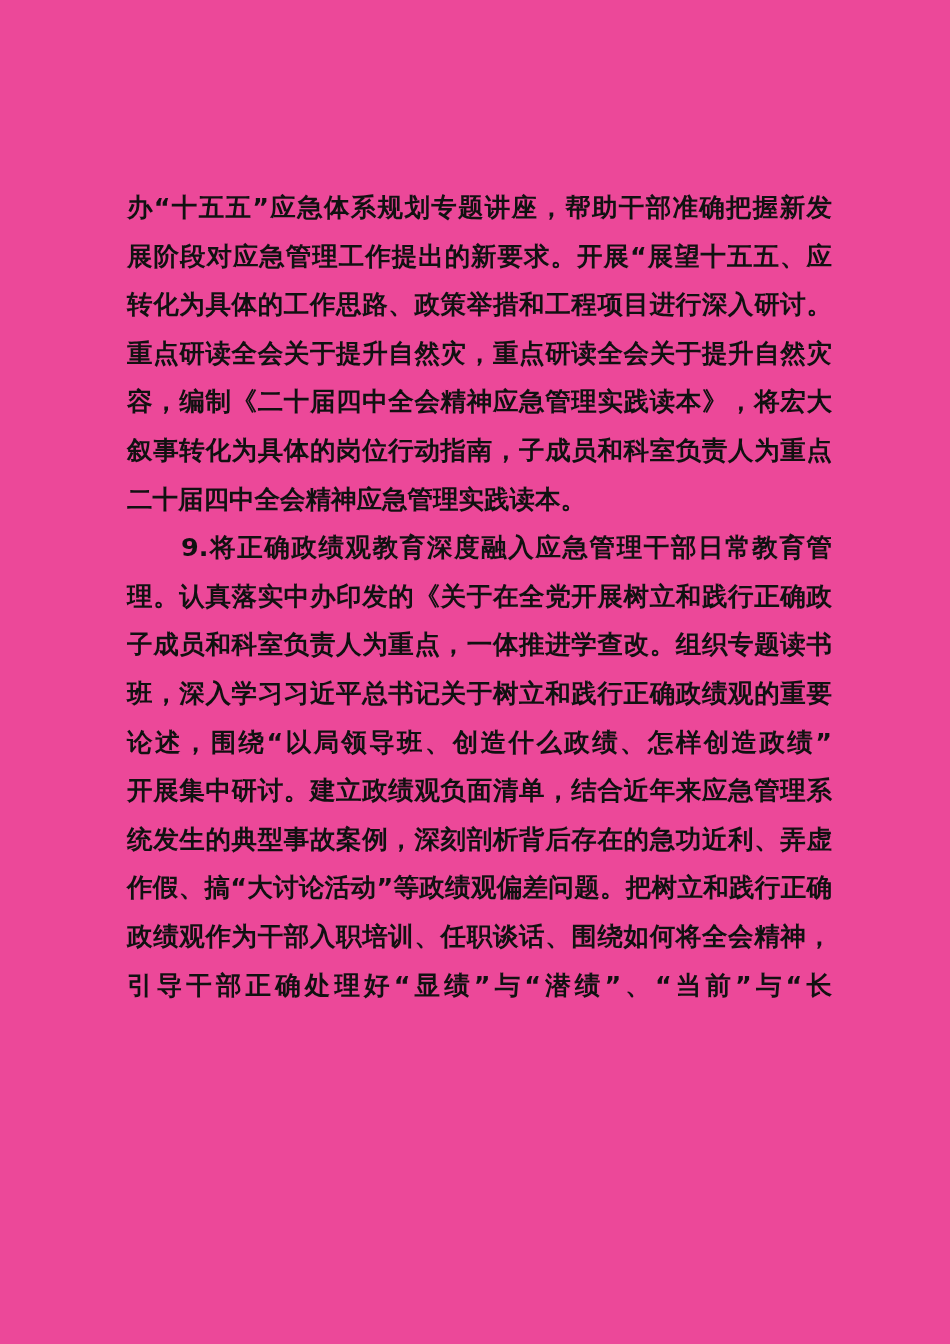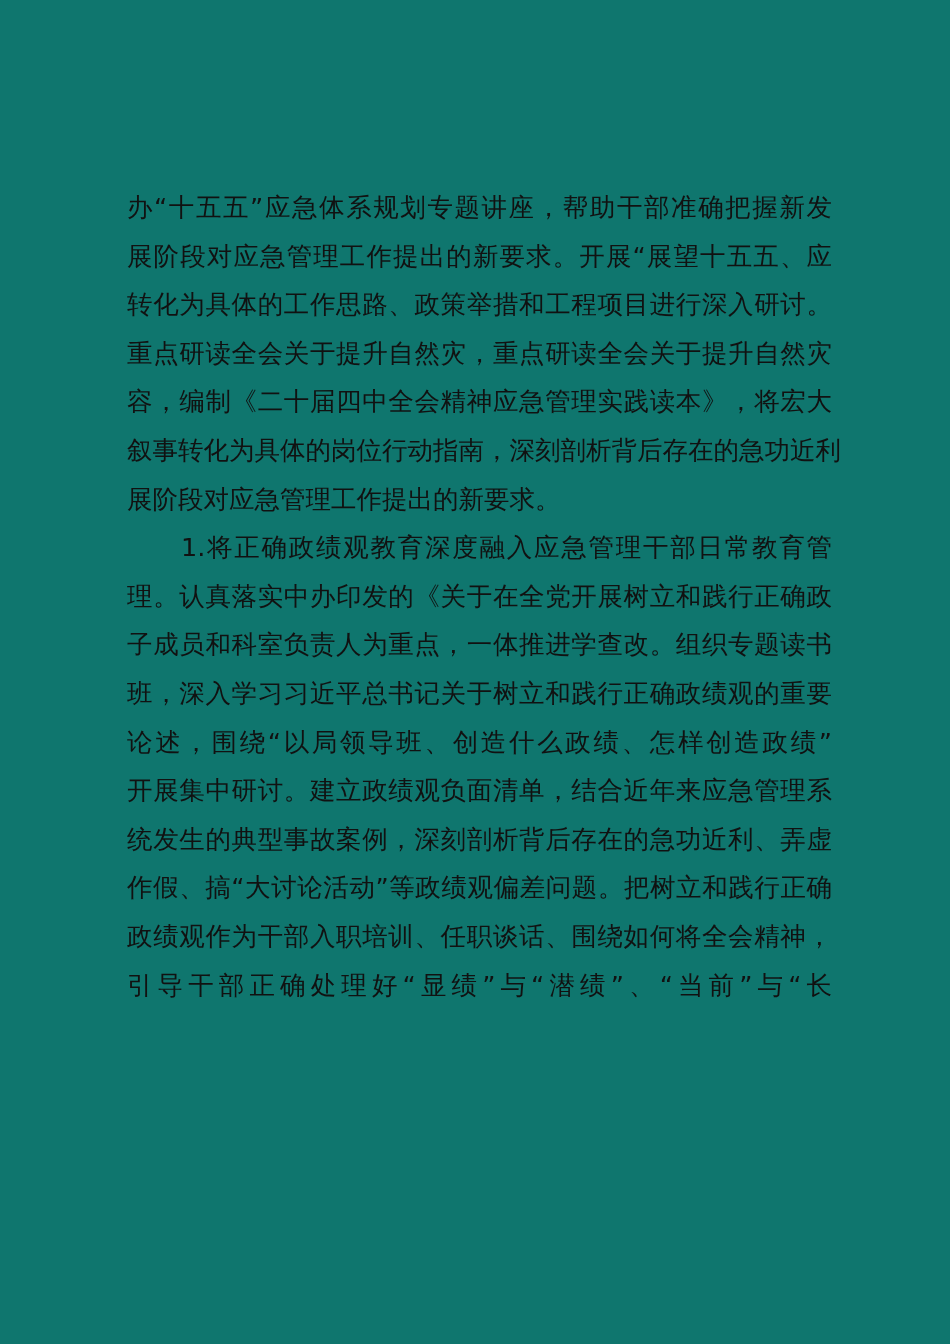--- a/index.html
+++ b/index.html
@@ -12,21 +12,22 @@
       height: 1344px;
       overflow: hidden;
       position: relative;
     }
     .page {
       position: absolute;
       left: 0;
       top: 0;
       width: 950px;
       height: 1344px;
-      background: #0f766e;
+      background: #ec4899;
+      font-weight: bold;
     }
     .text-block {
       position: absolute;
       left: 127px;
       top: 183px;
       width: 705px;
       color: #111111;
       font-family: "DejaVu Sans", sans-serif;
       font-size: 25.5px;
       line-height: 48.6px;
@@ -50,26 +51,26 @@
 
 <div class="page">
   <div class="text-block">
 
     <div>
       <span class="line">办“十五五”应急体系规划专题讲座，帮助干部准确把握新发</span>
       <span class="line">展阶段对应急管理工作提出的新要求。开展“展望十五五、应</span>
       <span class="line">转化为具体的工作思路、政策举措和工程项目进行深入研讨。</span>
       <span class="line">重点研读全会关于提升自然灾，重点研读全会关于提升自然灾</span>
       <span class="line">容，编制《二十届四中全会精神应急管理实践读本》，将宏大</span>
-      <span class="line">叙事转化为具体的岗位行动指南，深刻剖析背后存在的急功近利</span>
-      <span class="line last">展阶段对应急管理工作提出的新要求。</span>
+      <span class="line">叙事转化为具体的岗位行动指南，子成员和科室负责人为重点</span>
+      <span class="line last">二十届四中全会精神应急管理实践读本。</span>
     </div>
 
     <div>
-      <span class="line indent">1.将正确政绩观教育深度融入应急管理干部日常教育管</span>
+      <span class="line indent">9.将正确政绩观教育深度融入应急管理干部日常教育管</span>
       <span class="line">理。认真落实中办印发的《关于在全党开展树立和践行正确政</span>
       <span class="line">子成员和科室负责人为重点，一体推进学查改。组织专题读书</span>
       <span class="line">班，深入学习习近平总书记关于树立和践行正确政绩观的重要</span>
       <span class="line">论述，围绕“以局领导班、创造什么政绩、怎样创造政绩”</span>
       <span class="line">开展集中研讨。建立政绩观负面清单，结合近年来应急管理系</span>
       <span class="line">统发生的典型事故案例，深刻剖析背后存在的急功近利、弄虚</span>
       <span class="line">作假、搞“大讨论活动”等政绩观偏差问题。把树立和践行正确</span>
       <span class="line">政绩观作为干部入职培训、任职谈话、围绕如何将全会精神，</span>
       <span class="line">引导干部正确处理好“显绩”与“潜绩”、“当前”与“长</span>
     </div>

